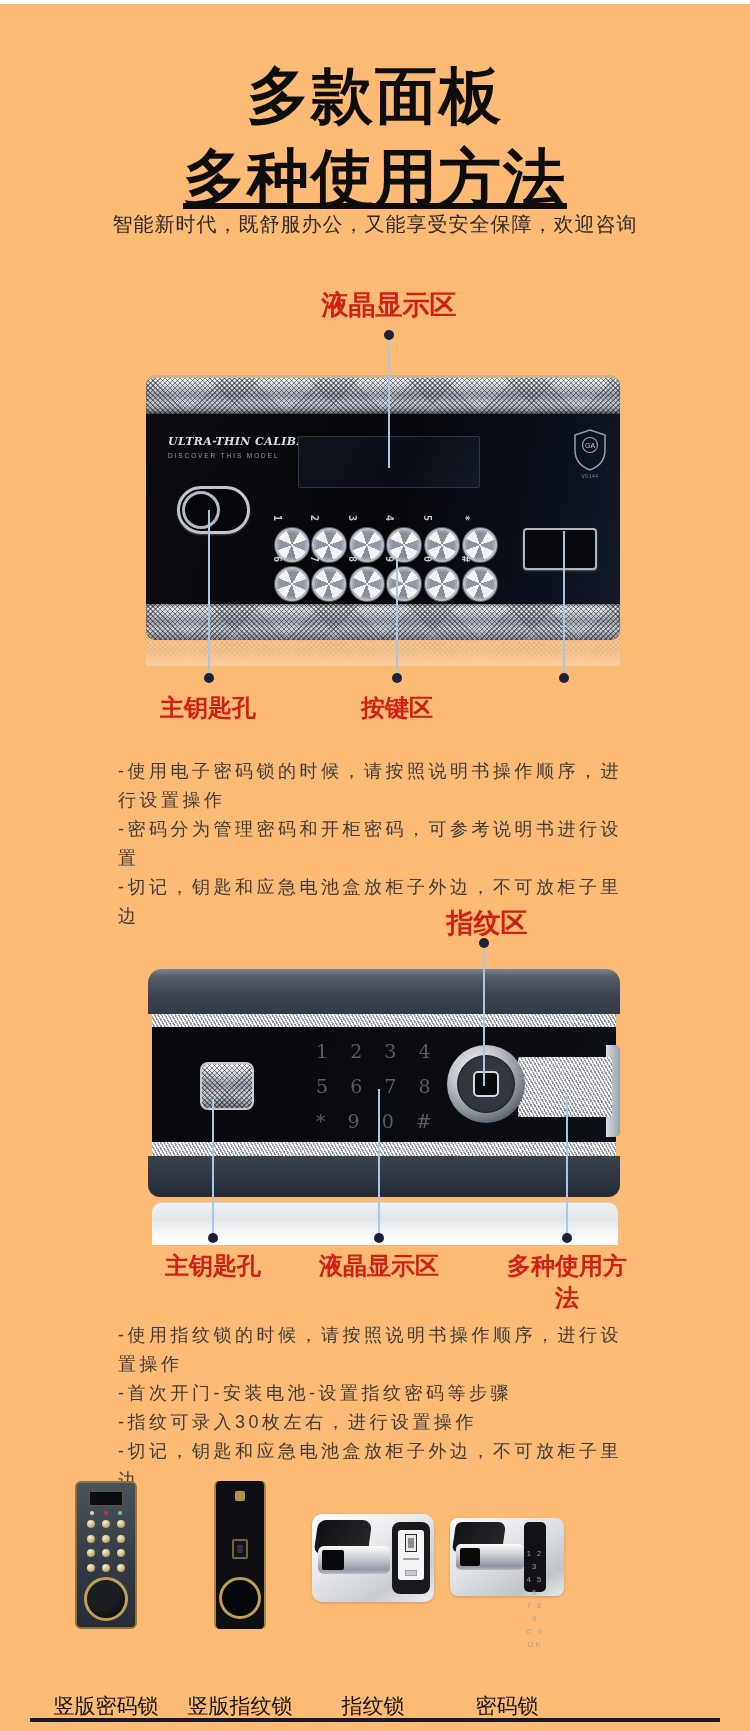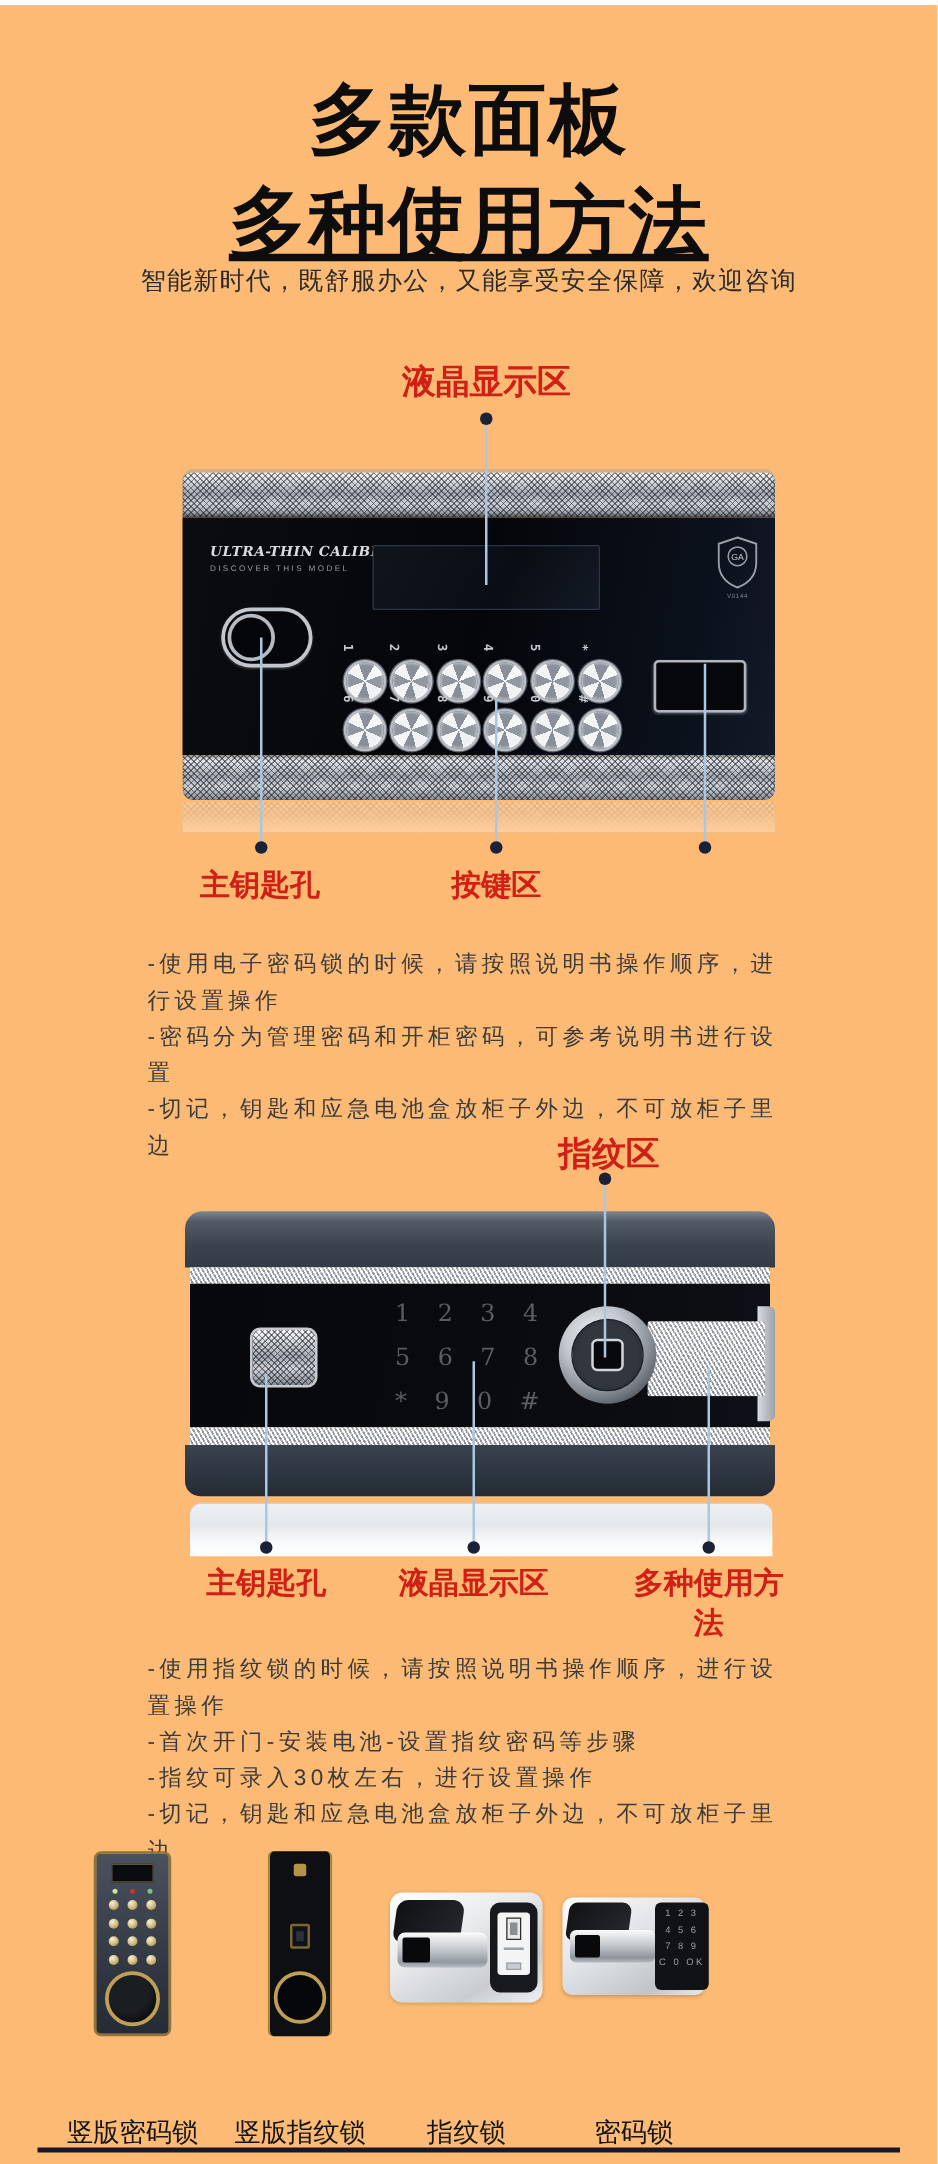--- a/index.html
+++ b/index.html
@@ -115,21 +115,21 @@
   .t3sensor i{position:absolute;left:2px;top:3px;width:6px;height:10px;background:#8a8f94;display:block;}
   .t3line{left:91px;top:44px;width:16px;height:2px;background:#9aa0a5;}
   .t3line2{left:93px;top:56px;width:12px;height:6px;background:#c8ccd0;border:1px solid #9aa0a5;box-sizing:border-box;}
   .t4{left:450px;top:1514px;width:114px;height:78px;border-radius:8px;
       background:linear-gradient(150deg,#fdfdfe 0%,#dfe2e5 45%,#c0c4c9 80%,#e9ebed 100%);box-shadow:0 1px 3px rgba(0,0,0,.18);}
   .t4hwrap{left:4px;top:4px;width:50px;height:30px;border-radius:6px 8px 3px 6px;transform:skewX(-8deg);
       background:linear-gradient(120deg,#111315,#26292d);}
   .t4hbar{left:6px;top:26px;width:68px;height:26px;border-radius:5px;
       background:linear-gradient(180deg,#fafbfb,#c6cace 45%,#8f959b 85%,#b5babe);}
   .t4ksq{left:10px;top:30px;width:20px;height:18px;background:#08090b;border-radius:2px;}
-  .t4pad{left:74px;top:4px;width:43px;height:70px;background:#101216;border-radius:5px;box-sizing:border-box;padding-top:2px;}
+  .t4pad{left:74px;top:4px;width:22px;height:70px;background:#101216;border-radius:5px;box-sizing:border-box;padding-top:25px;}
   .t4pad div{font-size:7.5px;color:#9aa0a6;letter-spacing:2px;line-height:13px;text-align:center;}
   .thumb-label{top:1688px;width:130px;font-size:21px;color:#141414;text-align:center;}
 
   .footer-bar{left:30px;top:1714px;width:690px;height:4px;background:var(--footer-bar);}
 </style>
 </head>
 <body>
 
 <div class="page" style="--label-red: #d01f14; --connector-blue: #a9c6e2; --dot-navy: #1b2138; --footer-bar: #17172a;">
 

